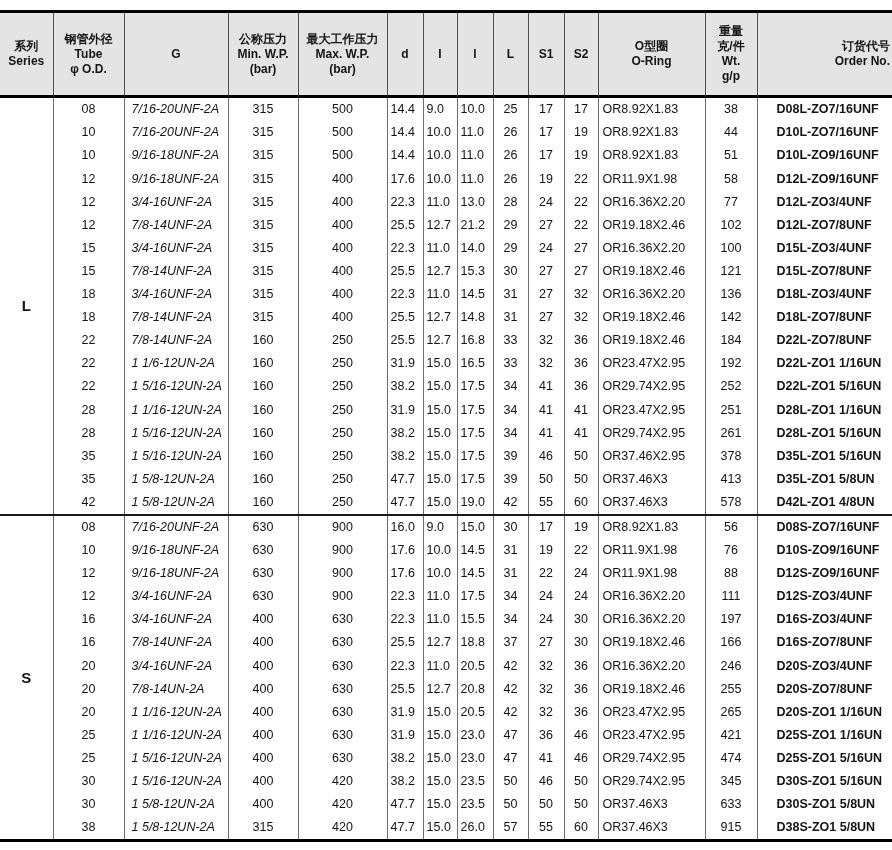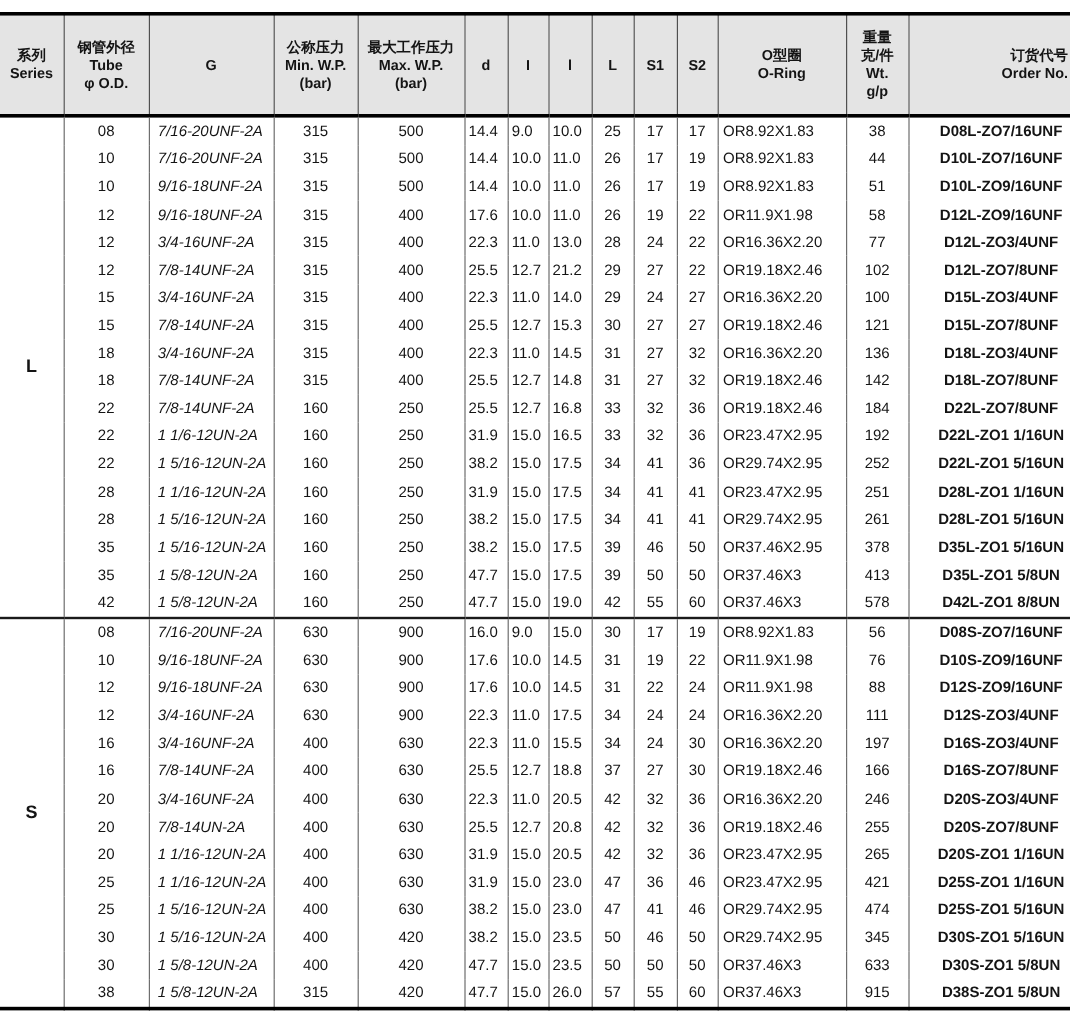--- a/index.html
+++ b/index.html
@@ -49,21 +49,21 @@
     line-height: 1;
     white-space: nowrap;
     overflow: hidden;
   }
   tbody td:last-child { border-right: none; }
   tr.section-start td { border-top: 2px solid #1a1a1a; }
   td.col-series { font-size: 15px; font-weight: 600; }
   td.col-g     { text-align: left; padding-left: 7px; font-style: italic; }
   td.col-d, td.col-i, td.col-ell { text-align: left; padding-left: 3px; }
   td.col-oring { text-align: left; padding-left: 4px; }
-  td.col-order { text-align: center; padding-left: 19px; font-weight: bold; }
+  td.col-order { text-align: left; padding-left: 19px; font-weight: bold; }
 </style>
 </head>
 <body>
 
 <div class="page">
   <table class="spec">
     <colgroup>
         <col style="width: 53px;">
         <col style="width: 71px;">
         <col style="width: 104px;">
@@ -400,21 +400,21 @@
           <td class="col-minwp">160</td>
           <td class="col-maxwp">250</td>
           <td class="col-d">47.7</td>
           <td class="col-i">15.0</td>
           <td class="col-ell">19.0</td>
           <td class="col-lcap">42</td>
           <td class="col-s1">55</td>
           <td class="col-s2">60</td>
           <td class="col-oring">OR37.46X3</td>
           <td class="col-wt">578</td>
-          <td class="col-order">D42L-ZO1 8/8UN</td>
+          <td class="col-order">D42L-ZO1 4/8UN</td>
         </tr>
         <tr class="section-start">
           <td rowspan="14" class="col-series">S</td>
           <td class="col-tube">08</td>
           <td class="col-g">7/16-20UNF-2A</td>
           <td class="col-minwp">630</td>
           <td class="col-maxwp">900</td>
           <td class="col-d">16.0</td>
           <td class="col-i">9.0</td>
           <td class="col-ell">15.0</td>

